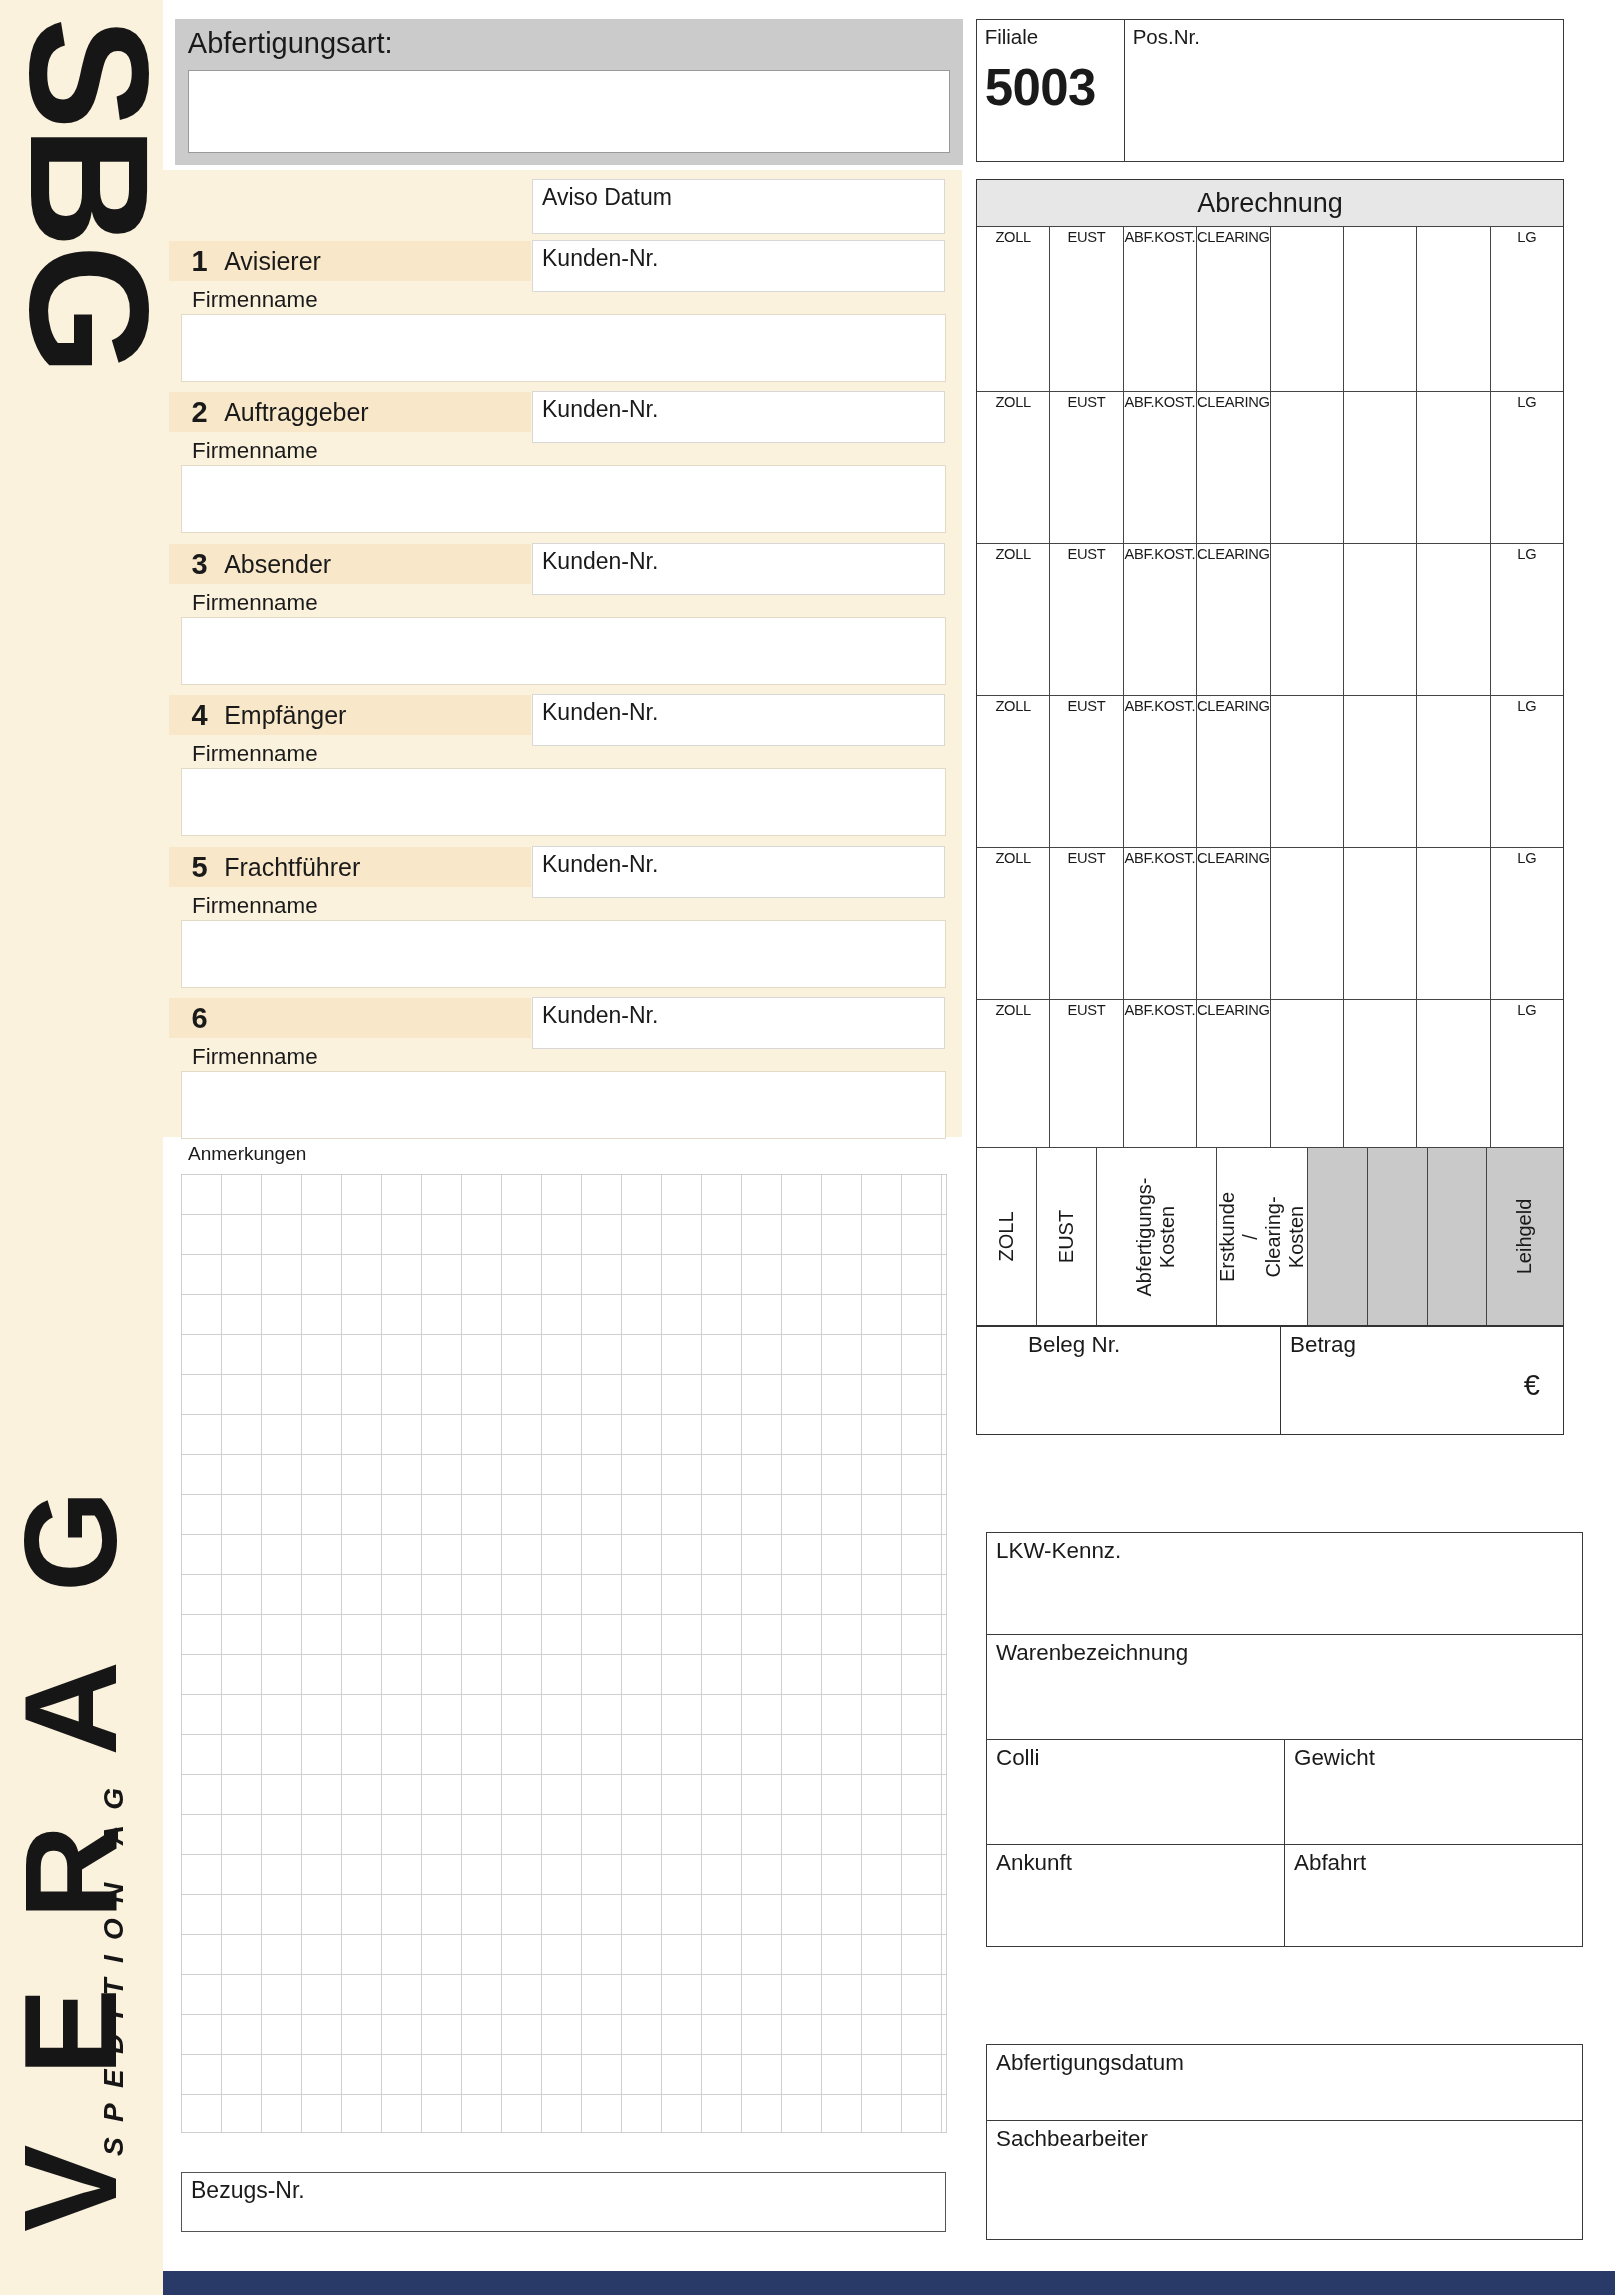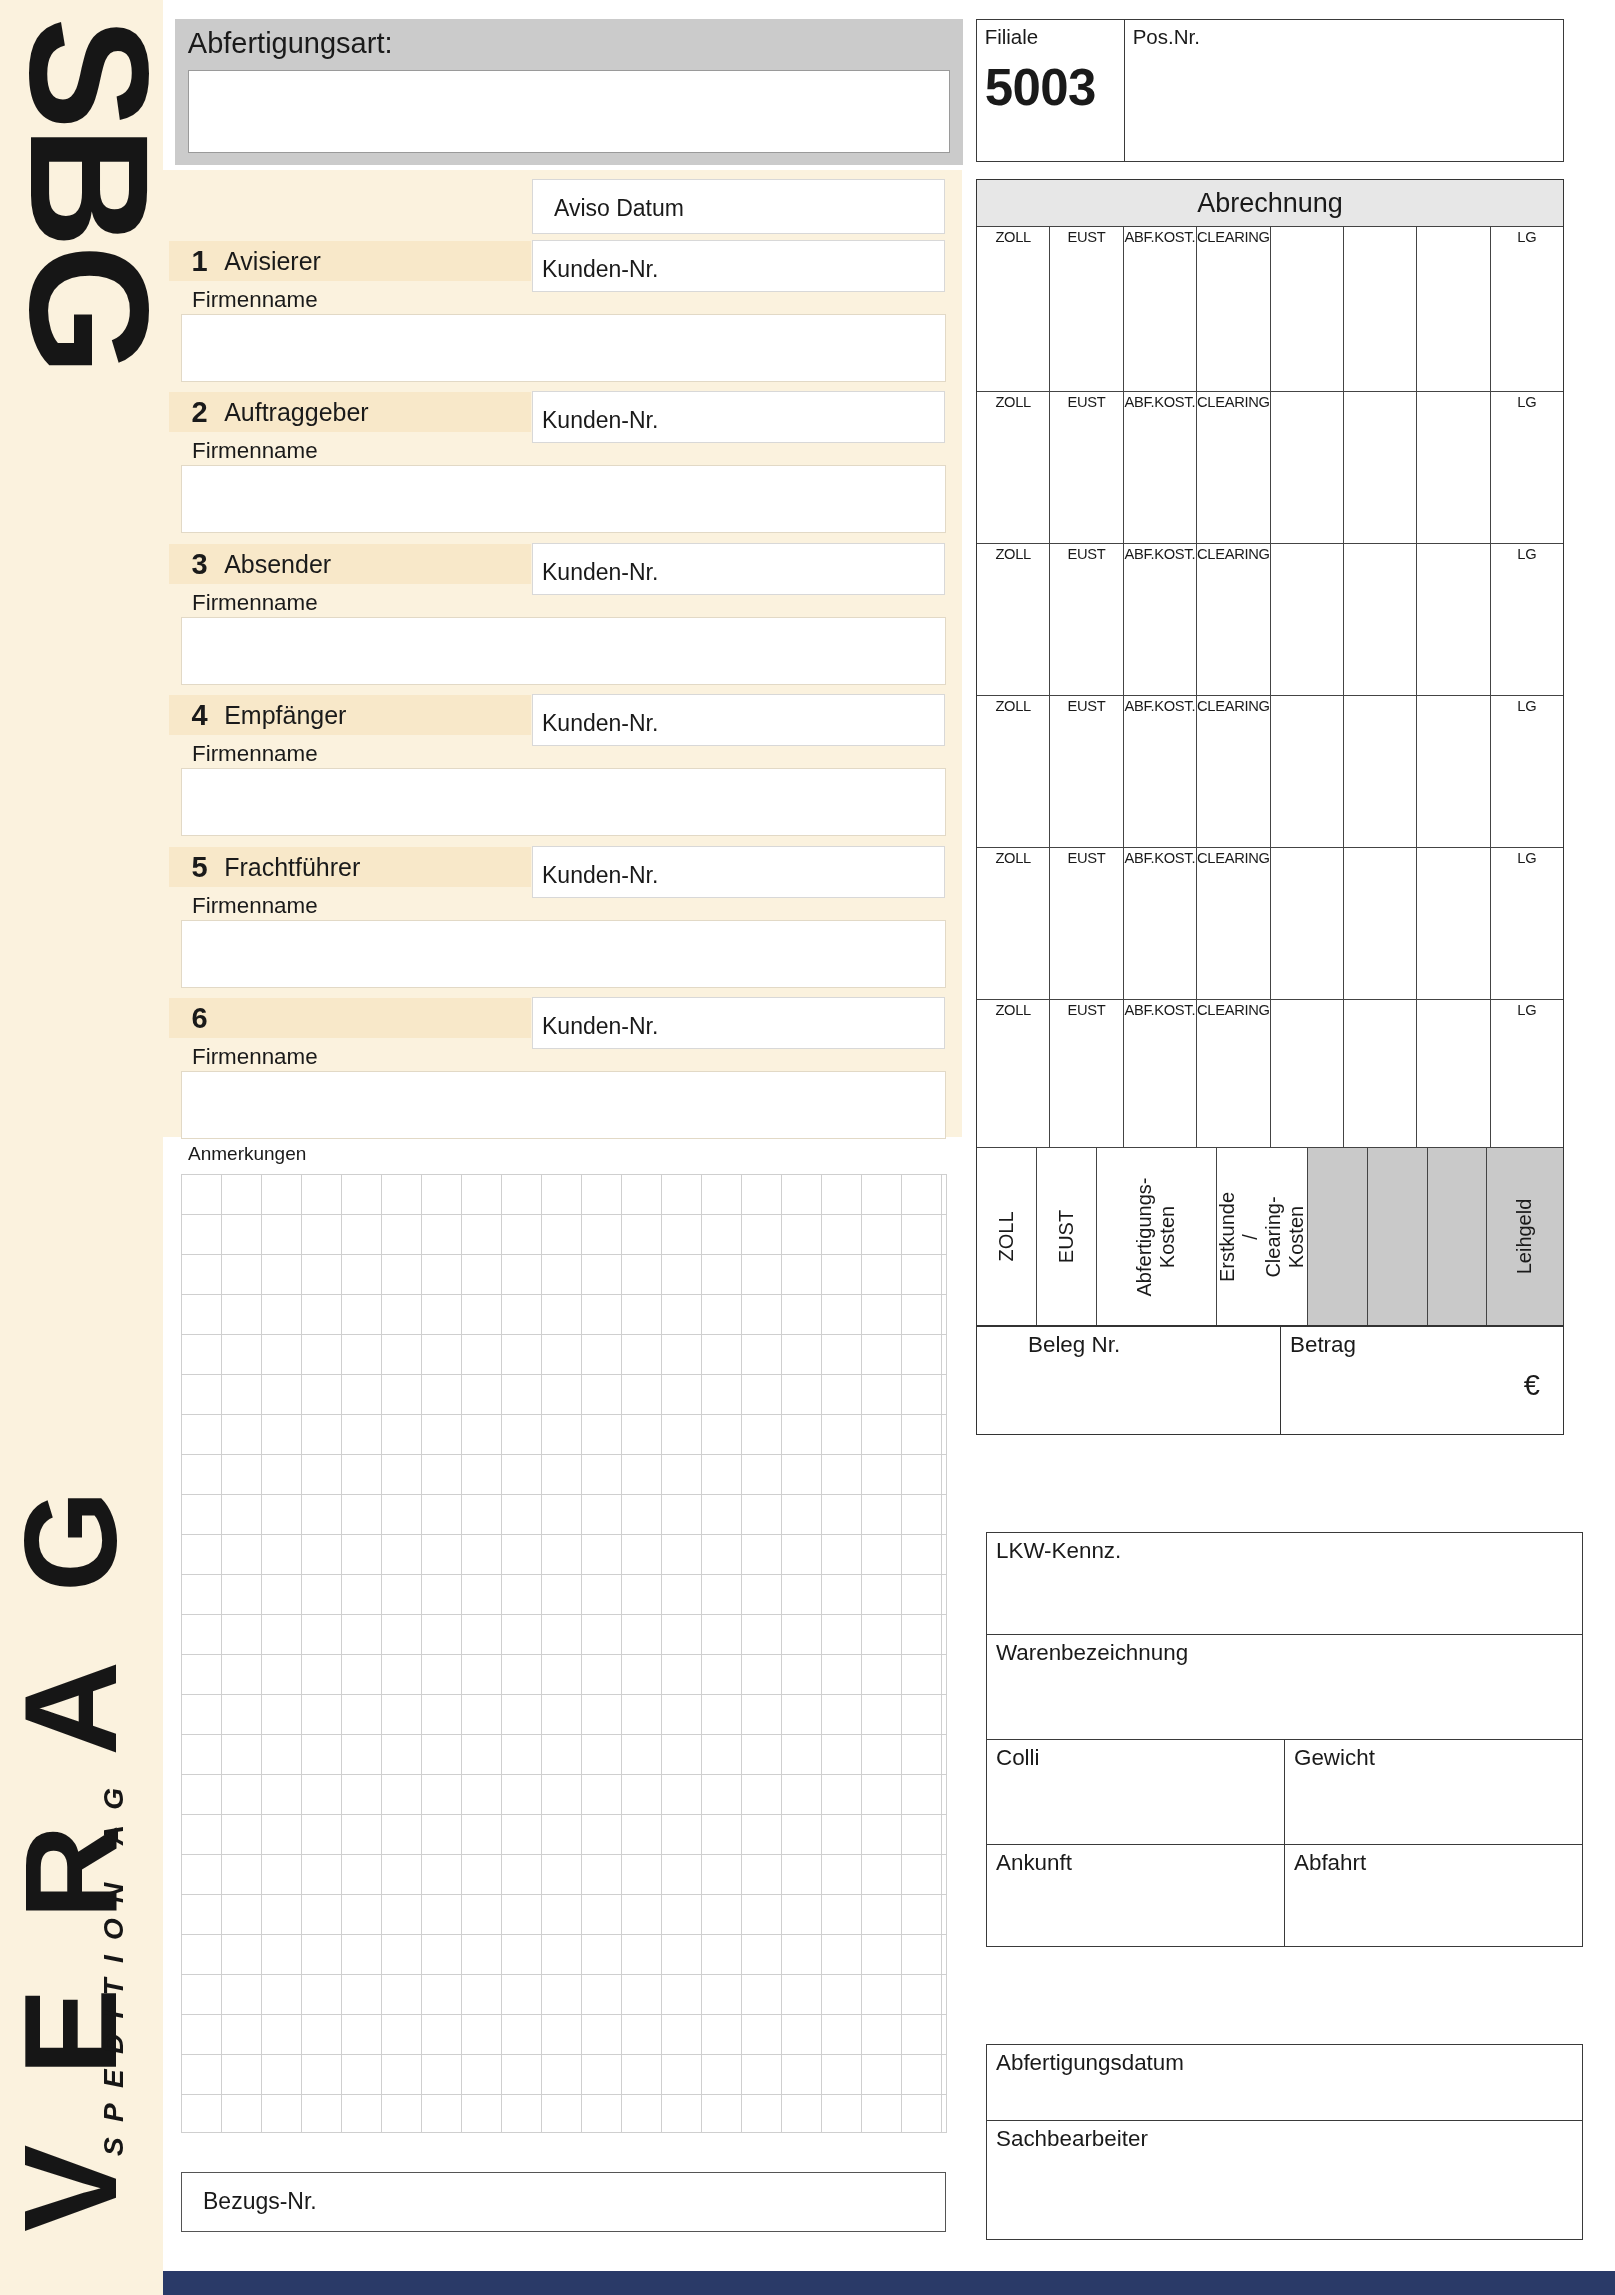--- a/index.html
+++ b/index.html
@@ -21,27 +21,27 @@
   #abfert-input{left:12.8px;top:51px;width:760px;height:81px;background:#fff;border:0.6px solid #9a9a9a;}
   #filiale-box{left:976px;top:19px;width:588px;height:143px;border:1.9px solid #3a3a3a;display:flex;box-sizing:border-box;background:#fff;}
   #filiale-left{width:148px;border-right:1.3px solid #3a3a3a;padding:5.1px 7.7px;box-sizing:border-box;}
   #filiale-value{font-size:51px;font-weight:bold;margin-top:9px;letter-spacing:-0.6px;}
   #filiale-right{flex:1;padding:5.1px 7.7px;}
   .small-label{font-size:20.5px;}
 
   
   #cream-bg{left:163px;top:170px;width:799px;height:967px;background:#FBF2DE;}
   #aviso-box{left:532px;top:179px;width:413px;height:55px;background:#fff;border:0.6px solid #d8d8d8;box-sizing:border-box;}
-  .infield-label{font-size:23px;padding:15px 9px;display:inline-block;margin-left:12px;}
+  .infield-label{font-size:23px;padding:4px 9px;display:inline-block;}
   .section{position:absolute;left:163px;width:799px;height:151px;}
   .sec-strip{position:absolute;left:6.4px;top:1.3px;width:362px;height:40px;background:#F8E8C9;display:flex;align-items:center;}
   .sec-num{font-size:29px;font-weight:bold;margin-left:22px;}
   .sec-title{font-size:25px;margin-left:16.6px;}
   .kunden-box{position:absolute;left:369px;top:0px;width:413px;height:52px;background:#fff;border:0.6px solid #d8d8d8;box-sizing:border-box;}
-  .kunden-label{font-size:23px;padding:15px 9px;display:inline-block;}
+  .kunden-label{font-size:23px;padding:4px 9px;display:inline-block;}
   .firma-label{position:absolute;left:29px;top:47px;font-size:22.4px;}
   .firma-box{position:absolute;left:18px;top:74px;width:765px;height:68px;background:#fff;border:0.6px solid #e2d9c6;box-sizing:border-box;}
 
   
   #abr-table{left:976px;top:179px;width:588px;height:1147px;border:1.9px solid #333;box-sizing:border-box;
              display:flex;flex-direction:column;background:#fff;}
   #abr-header{height:46px;background:#E7E7E7;border-bottom:1.3px solid #444;display:flex;align-items:center;justify-content:center;
               font-size:27px;flex:0 0 auto;}
   .abr-group{display:flex;border-top:1.3px solid #444;flex:0 0 auto;}
   .abr-group:first-child{border-top:none;}

